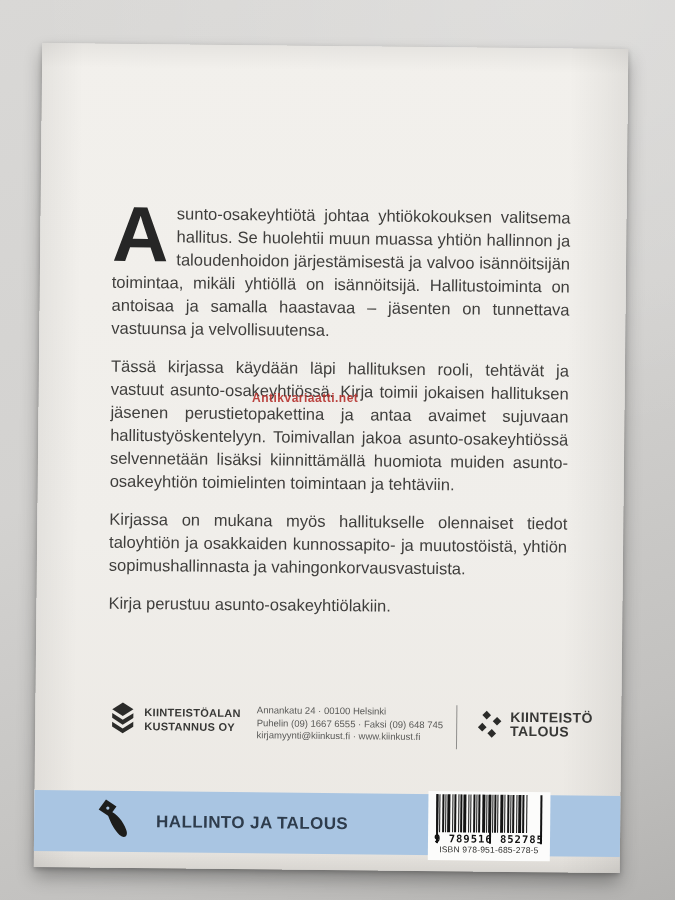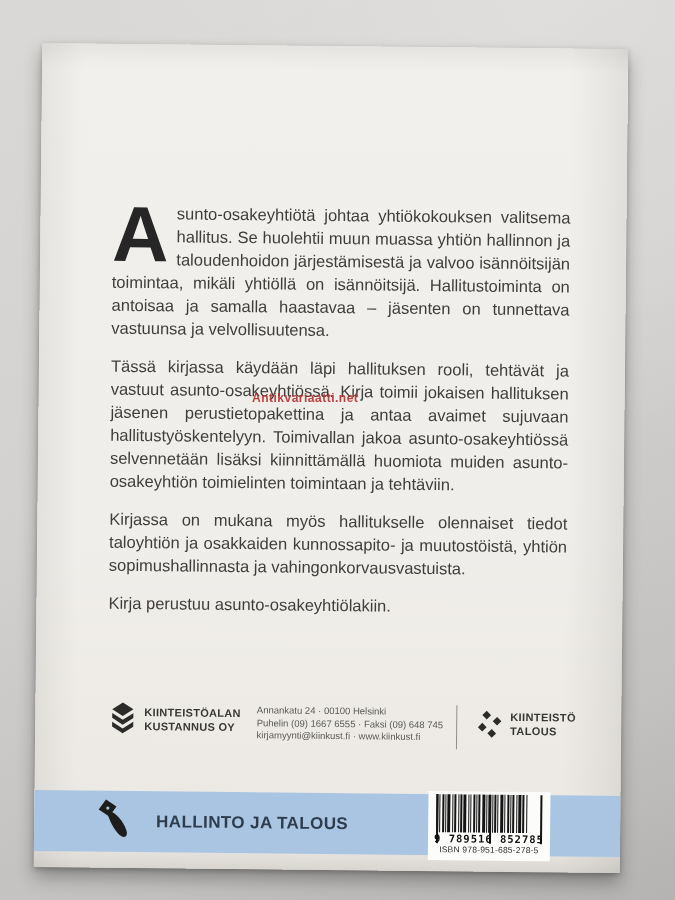--- a/index.html
+++ b/index.html
@@ -34,21 +34,21 @@
     float:left; font-size:78px; line-height:58px; height:62px;
     font-weight:bold; color:#262626; margin:3px 8px 0 0;
   }
   
   .publisher { position:absolute; left:72px; top:656px; width:480px; display:flex; align-items:flex-start; color:#3a3a38; }
   .pub-cube { margin:2px 0 0 3px; flex:none; }
   .pub-name { margin:6px 0 0 9px; font-size:11px; font-weight:bold; line-height:13.5px; letter-spacing:0.3px; color:#383836; white-space:nowrap; }
   .pub-contact { margin:3px 0 0 16px; font-size:9.5px; line-height:12.5px; color:#59595, ; color:#595957; white-space:nowrap; }
   .pub-divider { margin:2px 0 0 13px; width:1px; height:44px; background:#8f8e8c; flex:none; }
   .liitto-icon { margin:6px 0 0 19px; flex:none; }
-  .liitto-name { margin:7px 0 12px 8px; font-size:11px; font-weight:bold; line-height:13.5px; letter-spacing:0.4px; color:#383836; white-space:nowrap; }
+  .liitto-name { margin:7px 0 12px 8px; font-size:14px; font-weight:bold; line-height:13.5px; letter-spacing:0.4px; color:#383836; white-space:nowrap; }
   
   .band { position:absolute; left:0; top:747px; width:586px; height:61px; background:#a9c5e2; }
   .band-pen { position:absolute; left:62px; top:7px; }
   .band-label {
     position:absolute; left:122px; top:50%; transform:translateY(-50%);
     font-size:17px; font-weight:bold; letter-spacing:0.4px; color:#2e3c4c; white-space:nowrap;
   }
   
   .barcode-box {
     position:absolute; left:394px; top:-3px; width:122px; height:69px;

